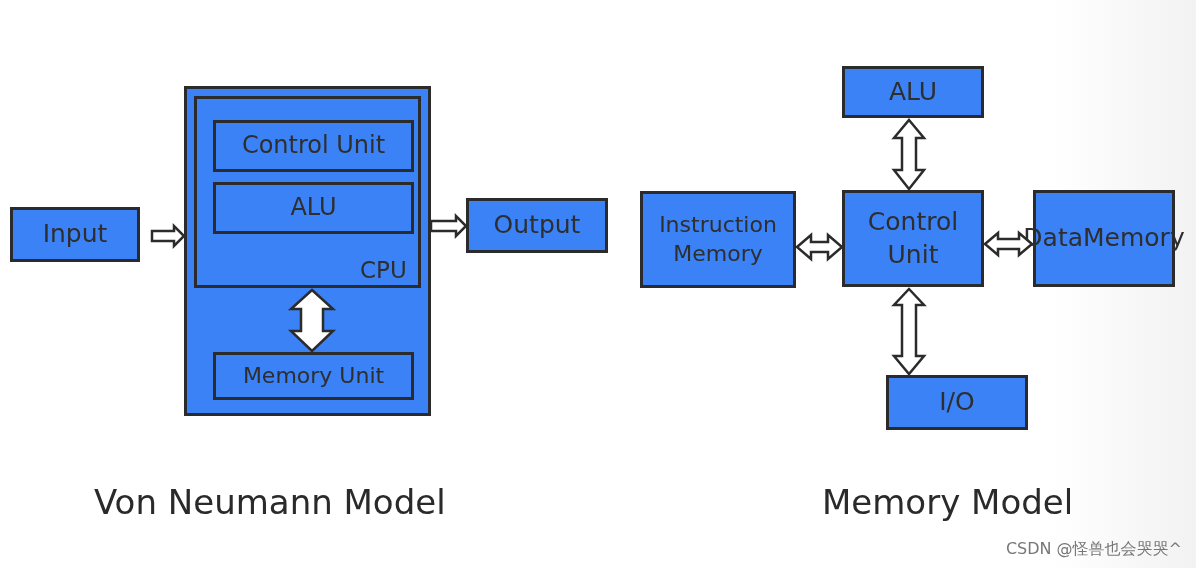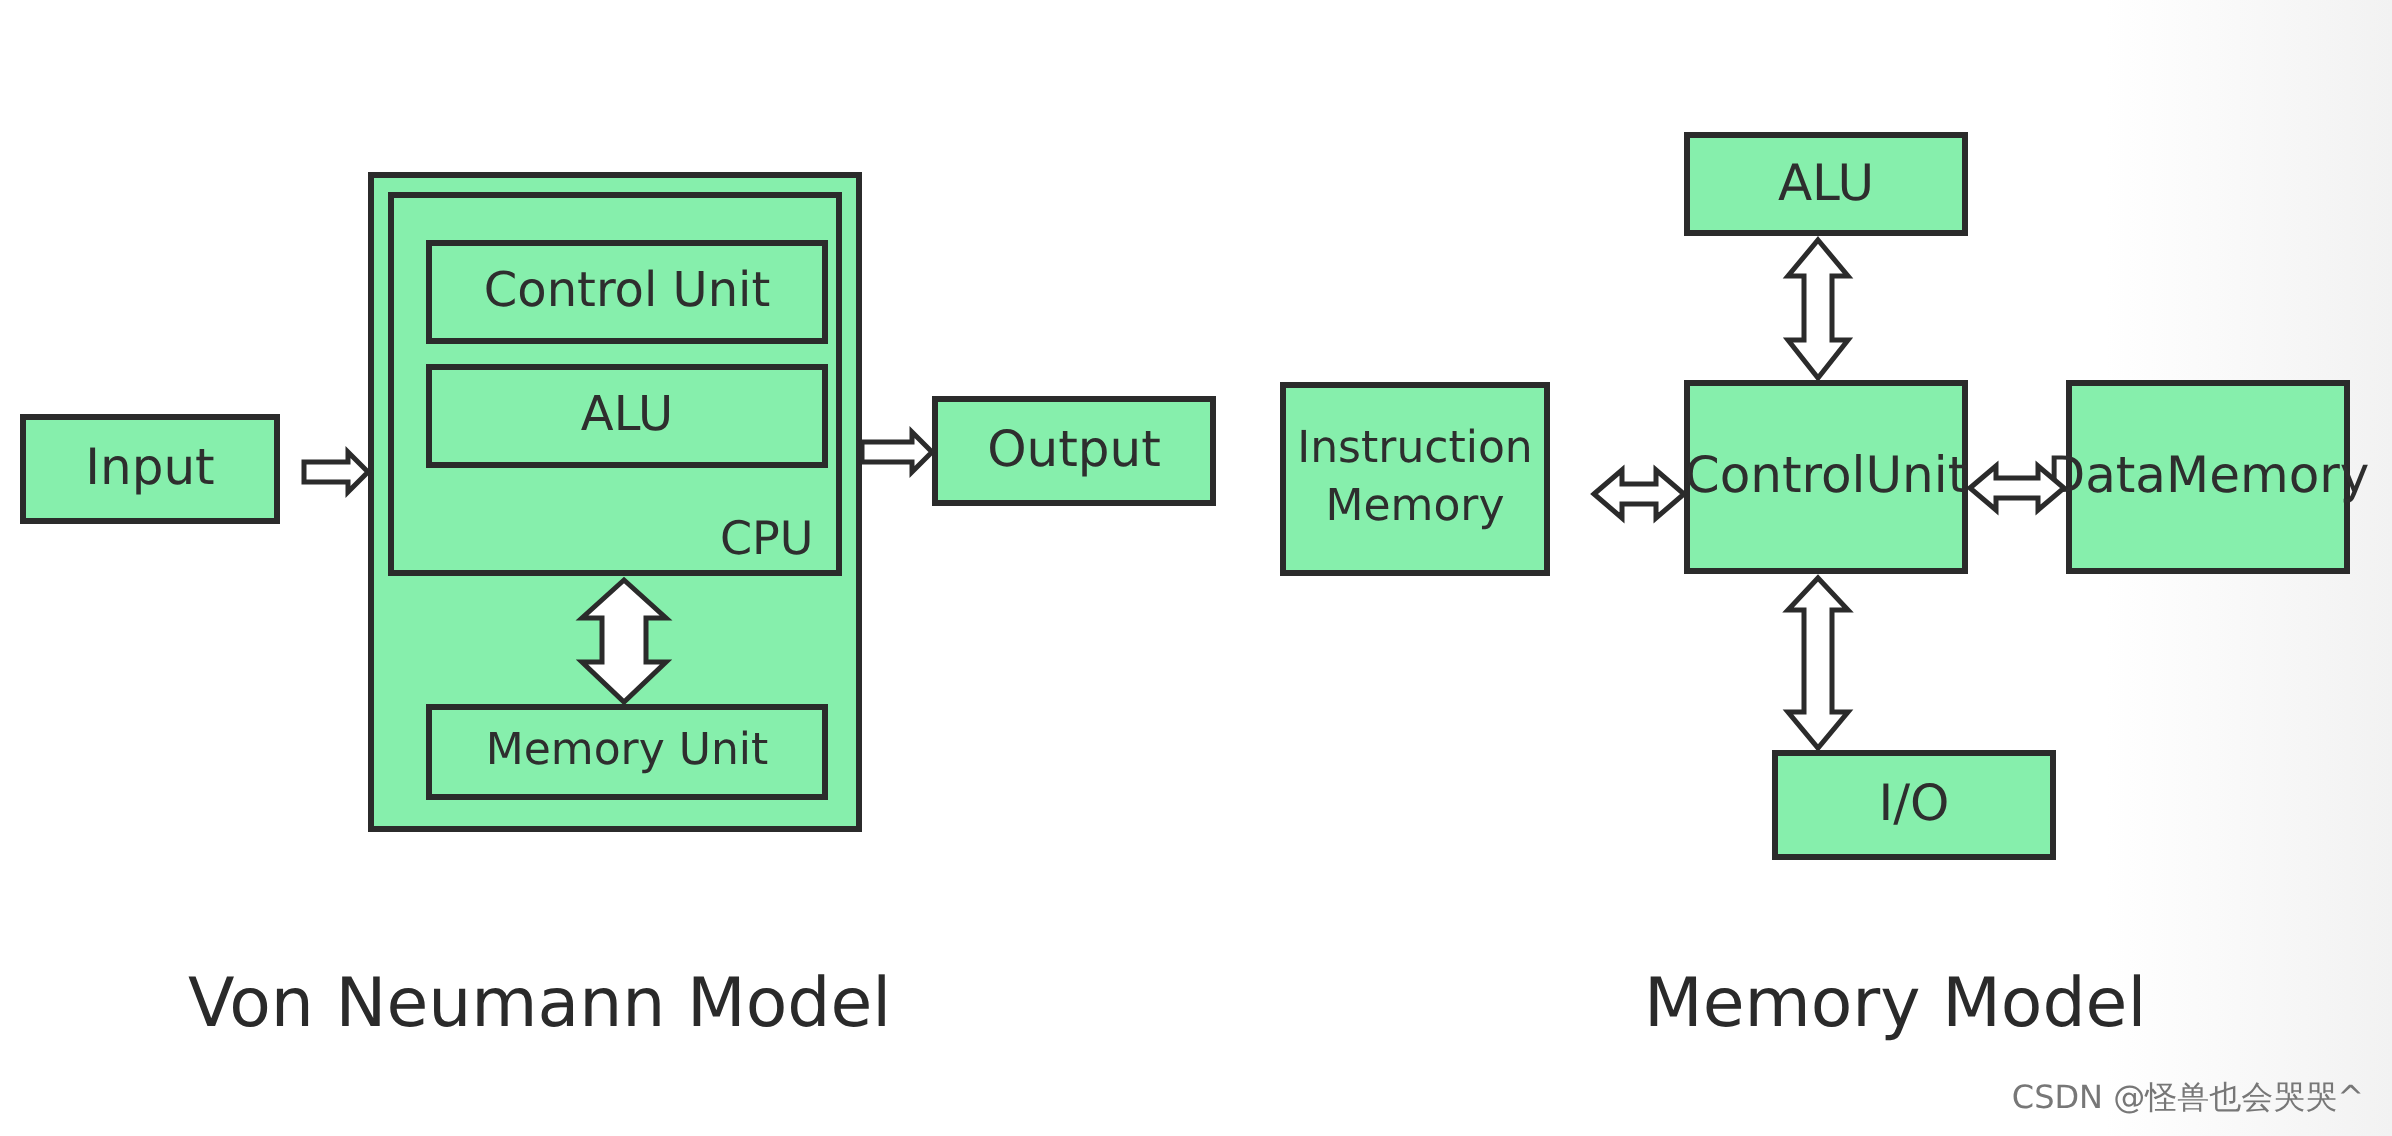--- a/index.html
+++ b/index.html
@@ -3,21 +3,21 @@
 <meta charset="utf-8">
 <style>
   html, body { margin: 0; padding: 0; }
   body {
     width: 1196px; height: 568px; overflow: hidden; position: relative;
     background: linear-gradient(90deg, #ffffff 0%, #ffffff 88%, #f2f2f2 100%);
     font-family: "DejaVu Sans", sans-serif; color: #222;
   }
   .box {
     position: absolute; box-sizing: border-box;
-    border: 3px solid #2b2b2b; background: #86efac;
+    border: 3px solid #2b2b2b; background: #3b82f6;
     display: flex; align-items: center; justify-content: center;
     text-align: center; line-height: 1.3;
     font-size: 25px; color: #2e2e2e;
   }
   .cpu-label { position: absolute; font-size: 23px; color: #2e2e2e; }
   .caption { position: absolute; font-size: 34px; color: #2a2a2a; }
   .watermark {
     position: absolute; right: 14px; bottom: 8px;
     font-family: "DejaVu Sans", sans-serif; font-size: 16px; color: #777;
   }
@@ -51,26 +51,26 @@
 <div class="box" style="left:466px;top:198px;width:142px;height:55px;">
   <span>Output</span>
 </div>
 
 <span class="caption" style="left:94px;top:482px;">Von Neumann Model</span>
 
 <div class="box" style="left:842px;top:66px;width:142px;height:52px;">
   <span>ALU</span>
 </div>
 
-<div class="box" style="left:640px;top:191px;width:135px;height:97px;flex-direction:column;font-size:22px;">
+<div class="box" style="left:640px;top:191px;width:156px;height:97px;flex-direction:column;font-size:22px;">
   <span>Instruction</span>
   <span>Memory</span>
 </div>
 
-<div class="box" style="left:842px;top:190px;width:142px;height:97px;flex-direction:row;">
+<div class="box" style="left:842px;top:190px;width:142px;height:97px;flex-direction:column;">
   <span>Control</span>
   <span>Unit</span>
 </div>
 
 <div class="box" style="left:1033px;top:190px;width:142px;height:97px;">
   <span>Data</span>
   <span>Memory</span>
 </div>
 
 <div class="box" style="left:886px;top:375px;width:142px;height:55px;">

